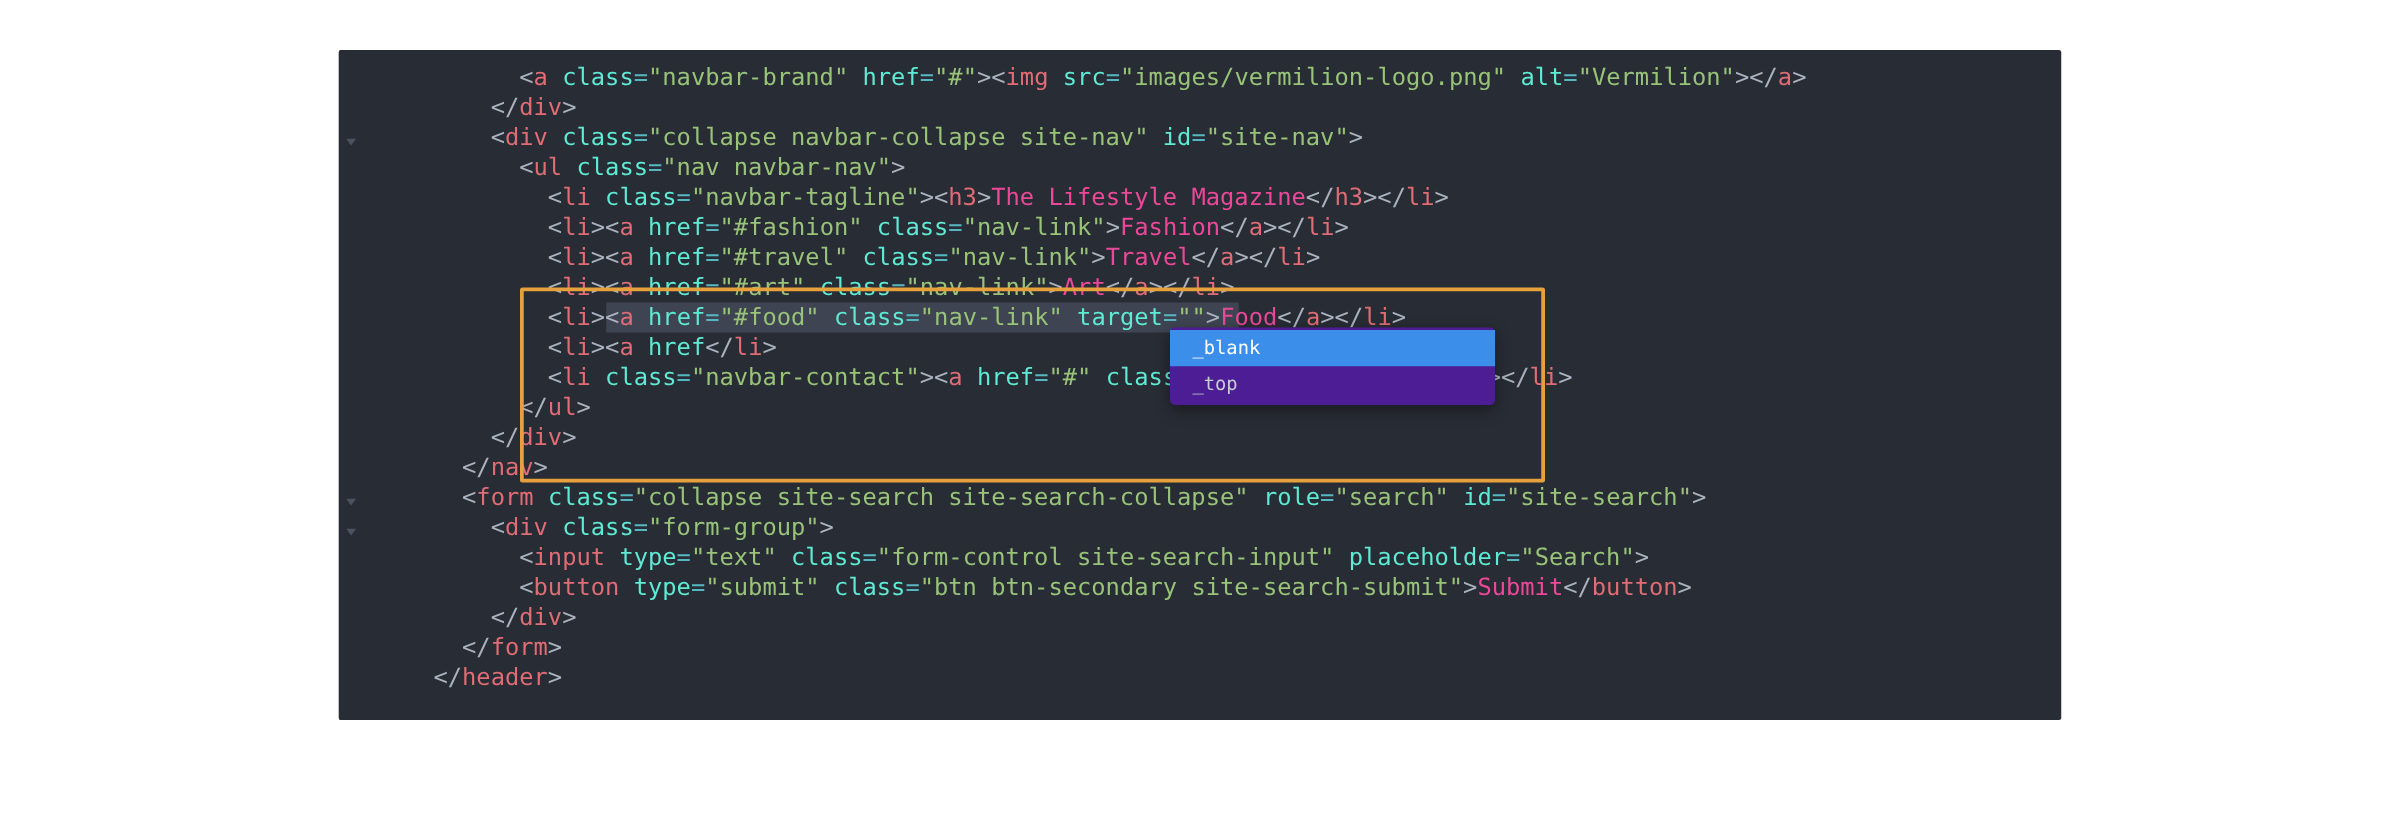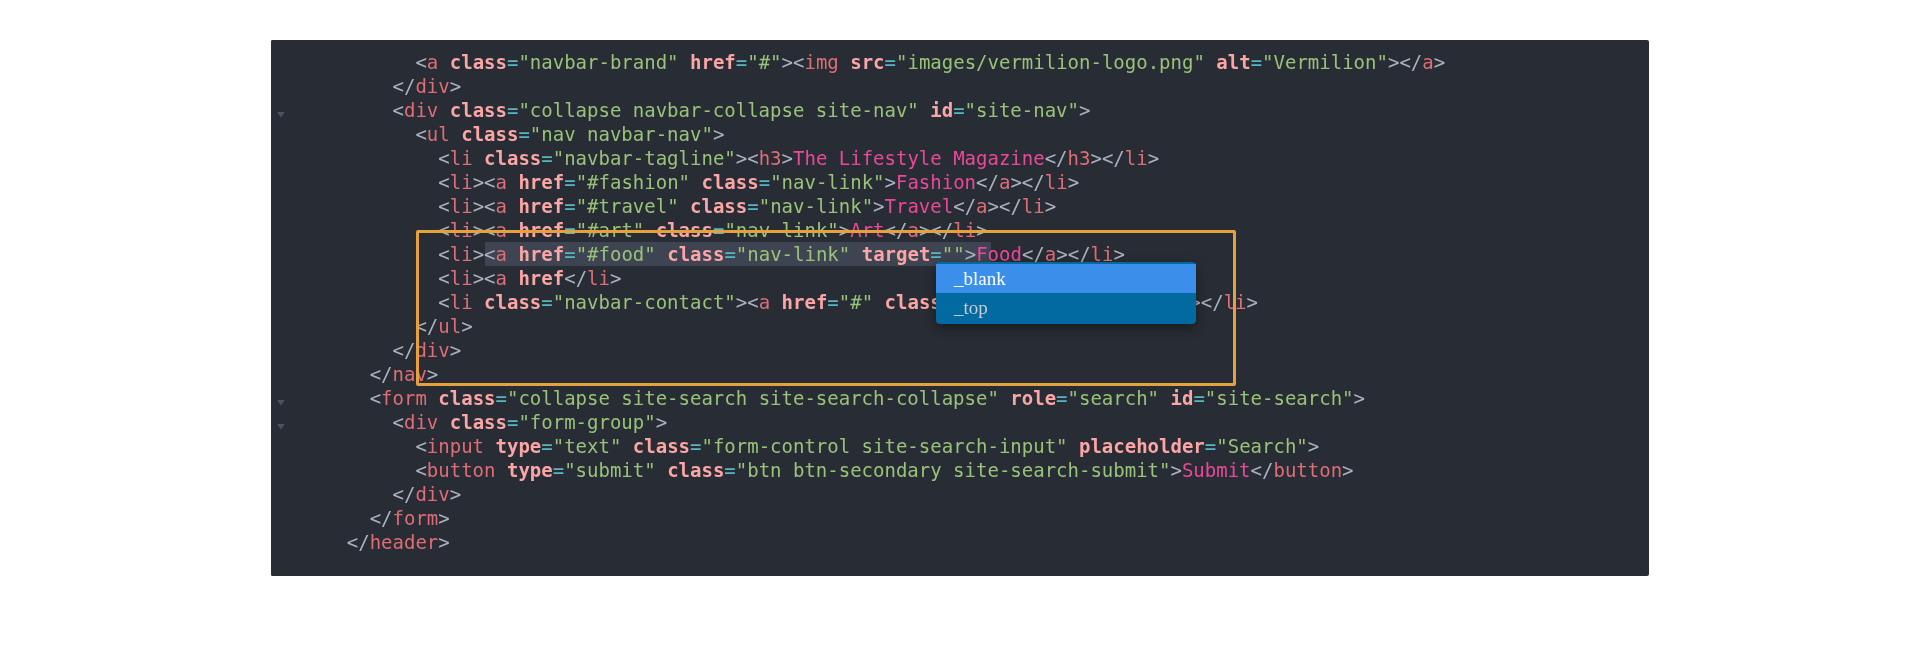--- a/index.html
+++ b/index.html
@@ -44,21 +44,21 @@
     position: absolute;
     left: 30px;
     top: 0;
     white-space: pre;
     color: #abb2bf;
   }
   .line { height: 24px; }
   
   .br   { color: #abb2bf; }         
   .tag  { color: #e06c75; }         
-  .attr { color: #fca5a5; font-weight: bold; }         
+  .attr { color: #5eead4; }         
   .op   { color: #56b6c2; }         
   .str  { color: #98c379; }         
   .txt  { color: #ec4899; }         
 
   
   .highlight-box {
     position: absolute;
     border: 3px solid #e6a13c;
     pointer-events: none;
     border-radius: 2px;
@@ -66,28 +66,27 @@
   
   .sel {
     position: absolute;
     background: #3e4451;
     height: 24px;
   }
 
   
   .autocomplete {
     position: absolute;
-    background: #0369a1;
+    background: #4c1d95;
     border-radius: 4px;
     box-shadow: 0 4px 12px rgba(0,0,0,0.4);
     min-width: 260px;
     padding: 2px 0;
-    font-size: 19px;
+    font-size: 15px;
     line-height: 29px;
-    font-family: Liberation Serif, serif;
   }
   .ac-item {
     padding: 0 18px;
     color: #c8ccd4;
     cursor: pointer;
   }
   .ac-item.selected {
     background: #3b8eea;
     color: #ffffff;
   }

